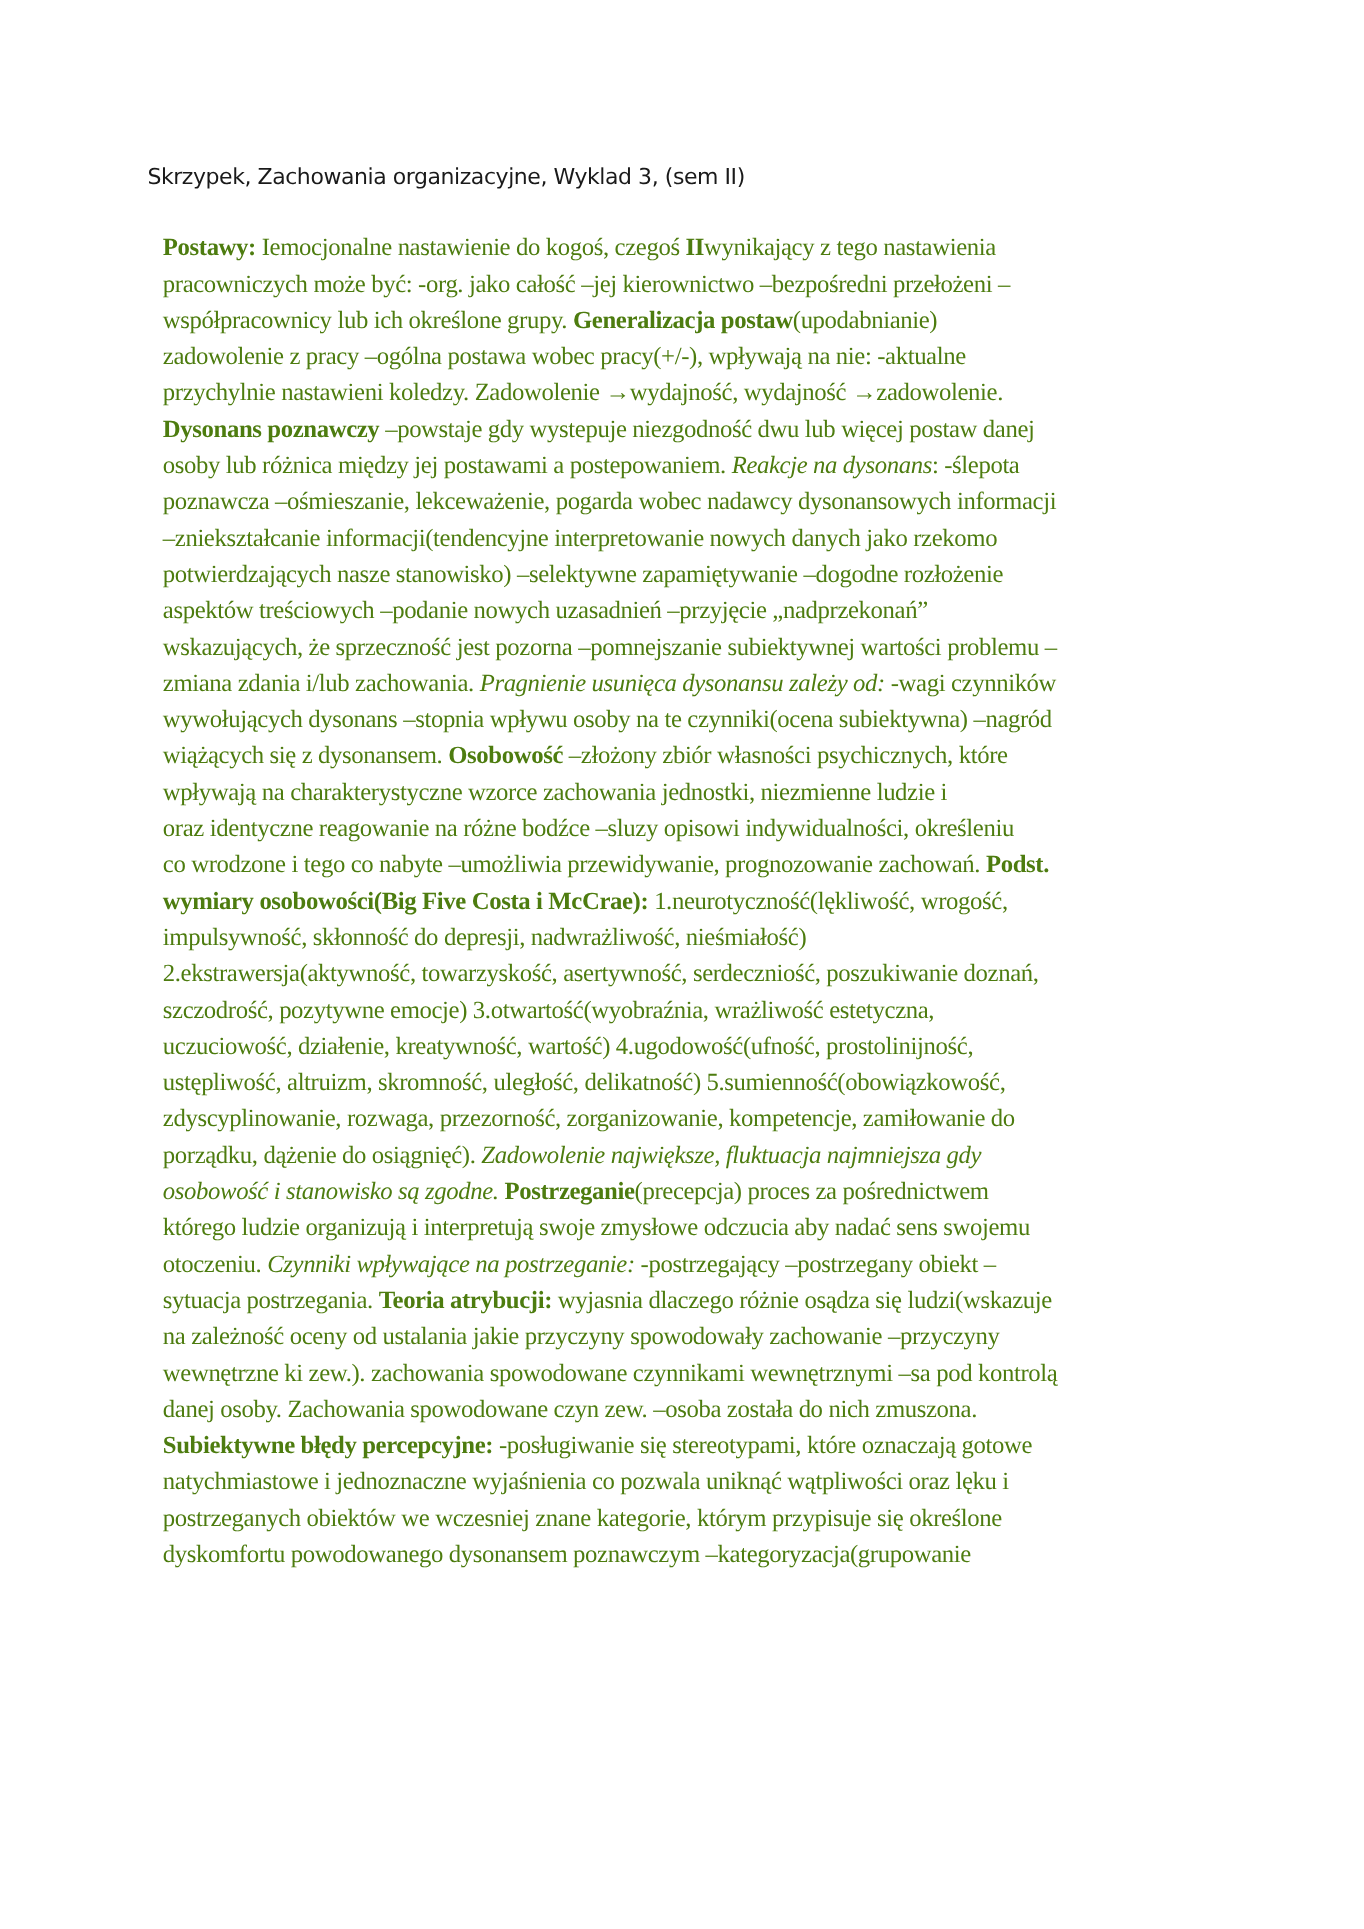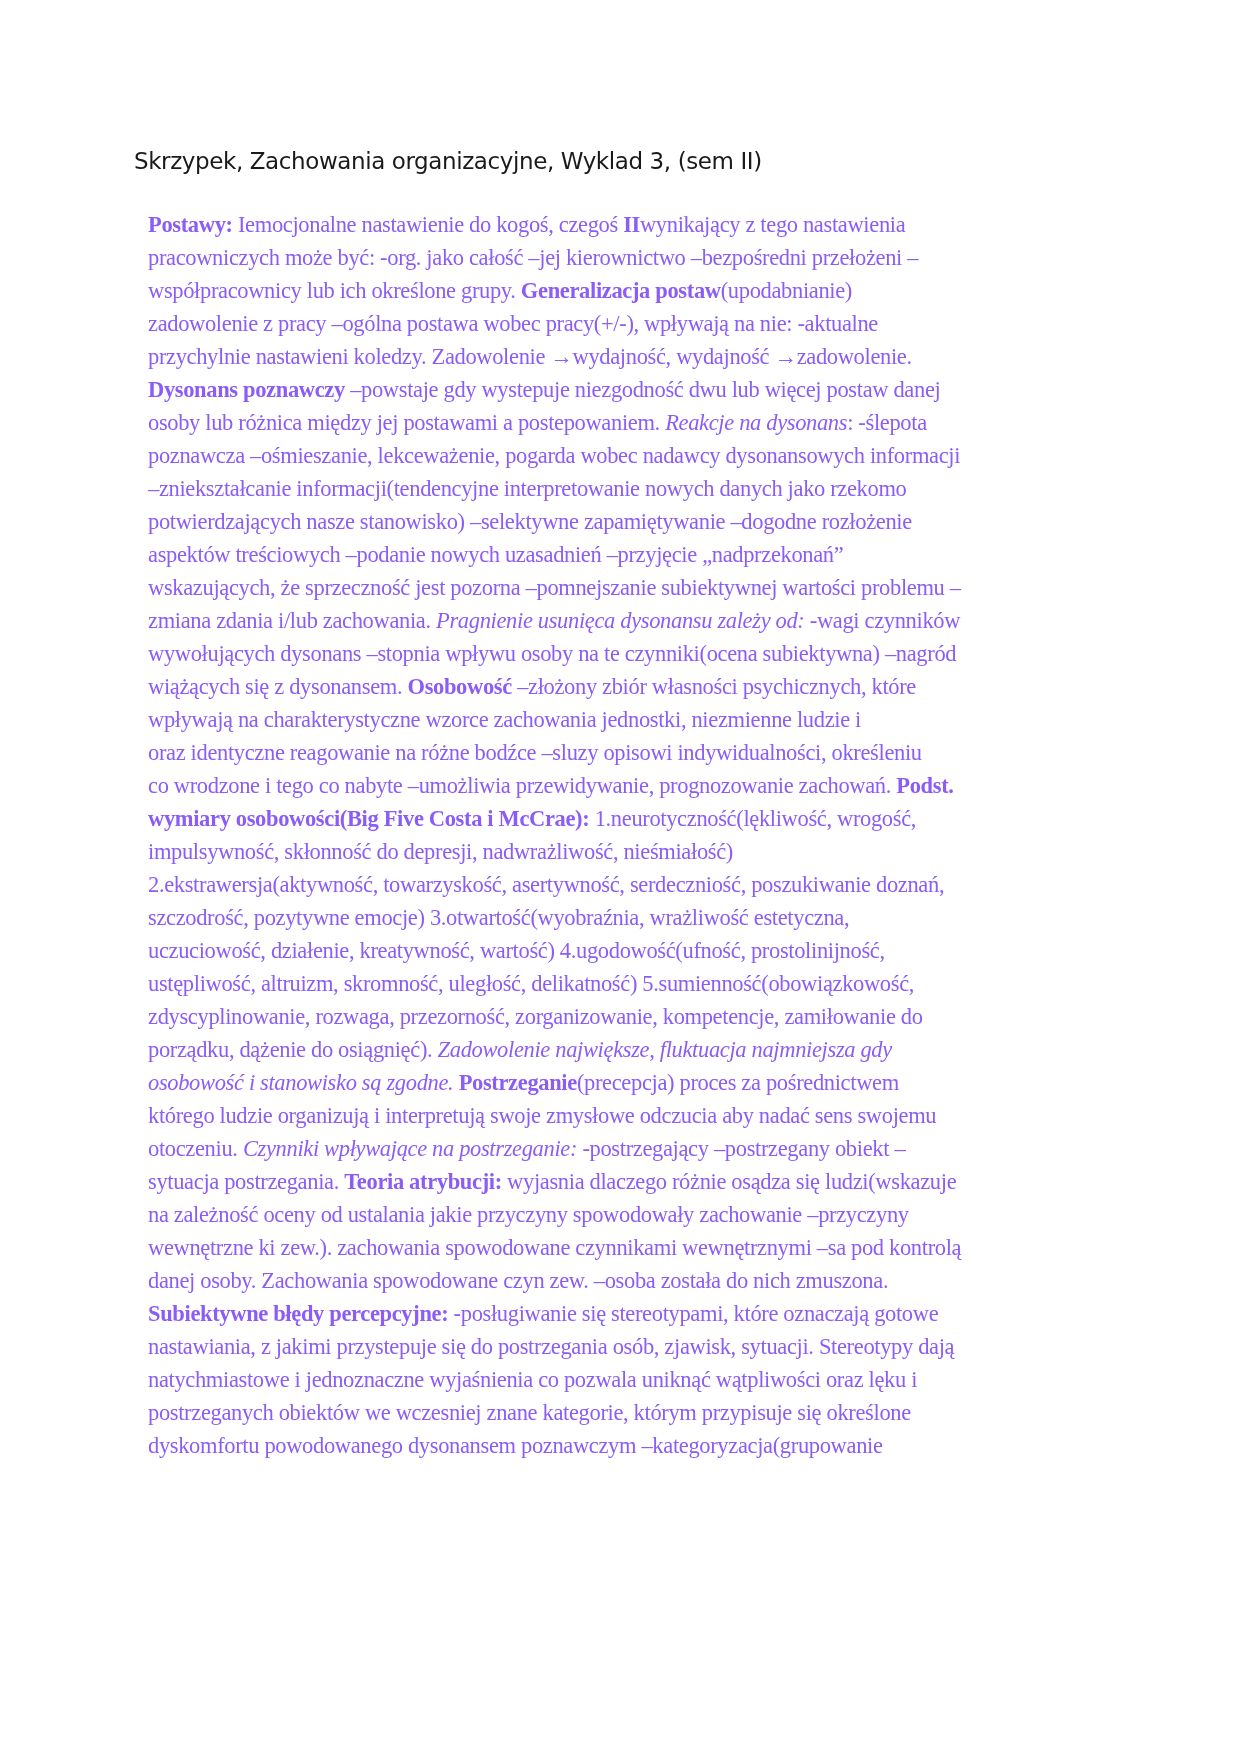--- a/index.html
+++ b/index.html
@@ -1,25 +1,25 @@
 <!DOCTYPE html>
 <html><head>
   <meta charset="utf-8">
   <style>
     html, body { margin: 0; padding: 0; background: #ffffff; }
     body { width: 1240px; height: 1754px; position: relative; overflow: hidden; }
     .page { position: absolute; left: 0; top: 0; width: 1240px; height: 1754px; background: #fff; }
     .header {
       position: absolute; left: 134px; top: 148px;
-      font-family: "DejaVu Sans", sans-serif; font-size: 23px; color: #1a1a1a;
+      font-family: "DejaVu Sans", sans-serif; font-size: 20px; color: #1a1a1a;
       letter-spacing: -0.4px; white-space: nowrap;
     }
     .body-text {
       position: absolute; left: 148px; top: 208px; width: 950px;
-      font-family: "Liberation Serif", serif; font-size: 22.5px; color: #8b5cf6;
+      font-family: "Liberation Serif", serif; font-size: 22.5px; color: #4d7c0f;
     }
     .line { height: 33px; line-height: 33px; white-space: nowrap; letter-spacing: -0.35px; }
     .b { font-weight: bold; }
     .i { font-style: italic; }
   </style>
 </head>
 <body>
 
 <div class="page">
   <div class="header">Skrzypek, Zachowania organizacyjne, Wyklad 3, (sem II)</div>
@@ -51,18 +51,17 @@
       <div class="line"><span>zdyscyplinowanie, rozwaga, przezorność, zorganizowanie, kompetencje, zamiłowanie do</span></div>
       <div class="line"><span>porządku, dążenie do osiągnięć). </span><span class="i">Zadowolenie największe, fluktuacja najmniejsza gdy</span></div>
       <div class="line"><span class="i">osobowość i stanowisko są zgodne.</span><span> </span><span class="b">Postrzeganie</span><span>(precepcja) proces za pośrednictwem</span></div>
       <div class="line"><span>którego ludzie organizują i interpretują swoje zmysłowe odczucia aby nadać sens swojemu</span></div>
       <div class="line"><span>otoczeniu. </span><span class="i">Czynniki wpływające na postrzeganie:</span><span>  -postrzegający –postrzegany obiekt –</span></div>
       <div class="line"><span>sytuacja postrzegania. </span><span class="b">Teoria atrybucji:</span><span> wyjasnia dlaczego różnie osądza się ludzi(wskazuje</span></div>
       <div class="line"><span>na zależność oceny od ustalania jakie przyczyny spowodowały zachowanie –przyczyny</span></div>
       <div class="line"><span>wewnętrzne ki zew.). zachowania spowodowane czynnikami wewnętrznymi –sa pod kontrolą</span></div>
       <div class="line"><span>danej osoby. Zachowania spowodowane czyn zew. –osoba została do nich zmuszona.</span></div>
       <div class="line"><span class="b">Subiektywne błędy percepcyjne:</span><span> -posługiwanie się stereotypami, które oznaczają gotowe</span></div>
-      <div class="line"><span>nastawiania, z jakimi przystepuje się do postrzegania osób, zjawisk, sytuacji. Stereotypy dają</span></div>
       <div class="line"><span>natychmiastowe i jednoznaczne wyjaśnienia co pozwala uniknąć wątpliwości oraz lęku i</span></div>
       <div class="line"><span>postrzeganych obiektów we wczesniej znane kategorie, którym przypisuje się określone</span></div>
       <div class="line"><span>dyskomfortu powodowanego dysonansem poznawczym –kategoryzacja(grupowanie</span></div>
     </div>
 </div>
 
 </body></html>

